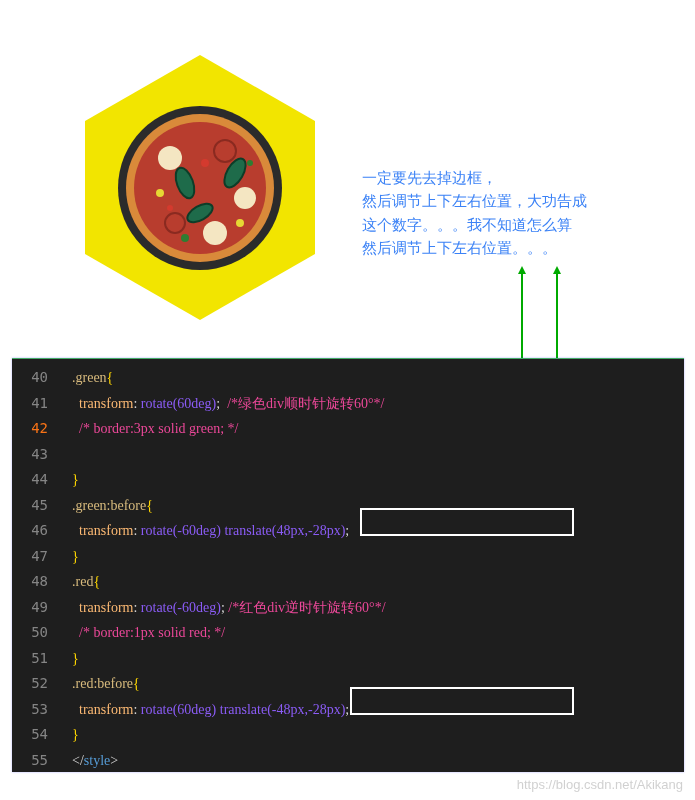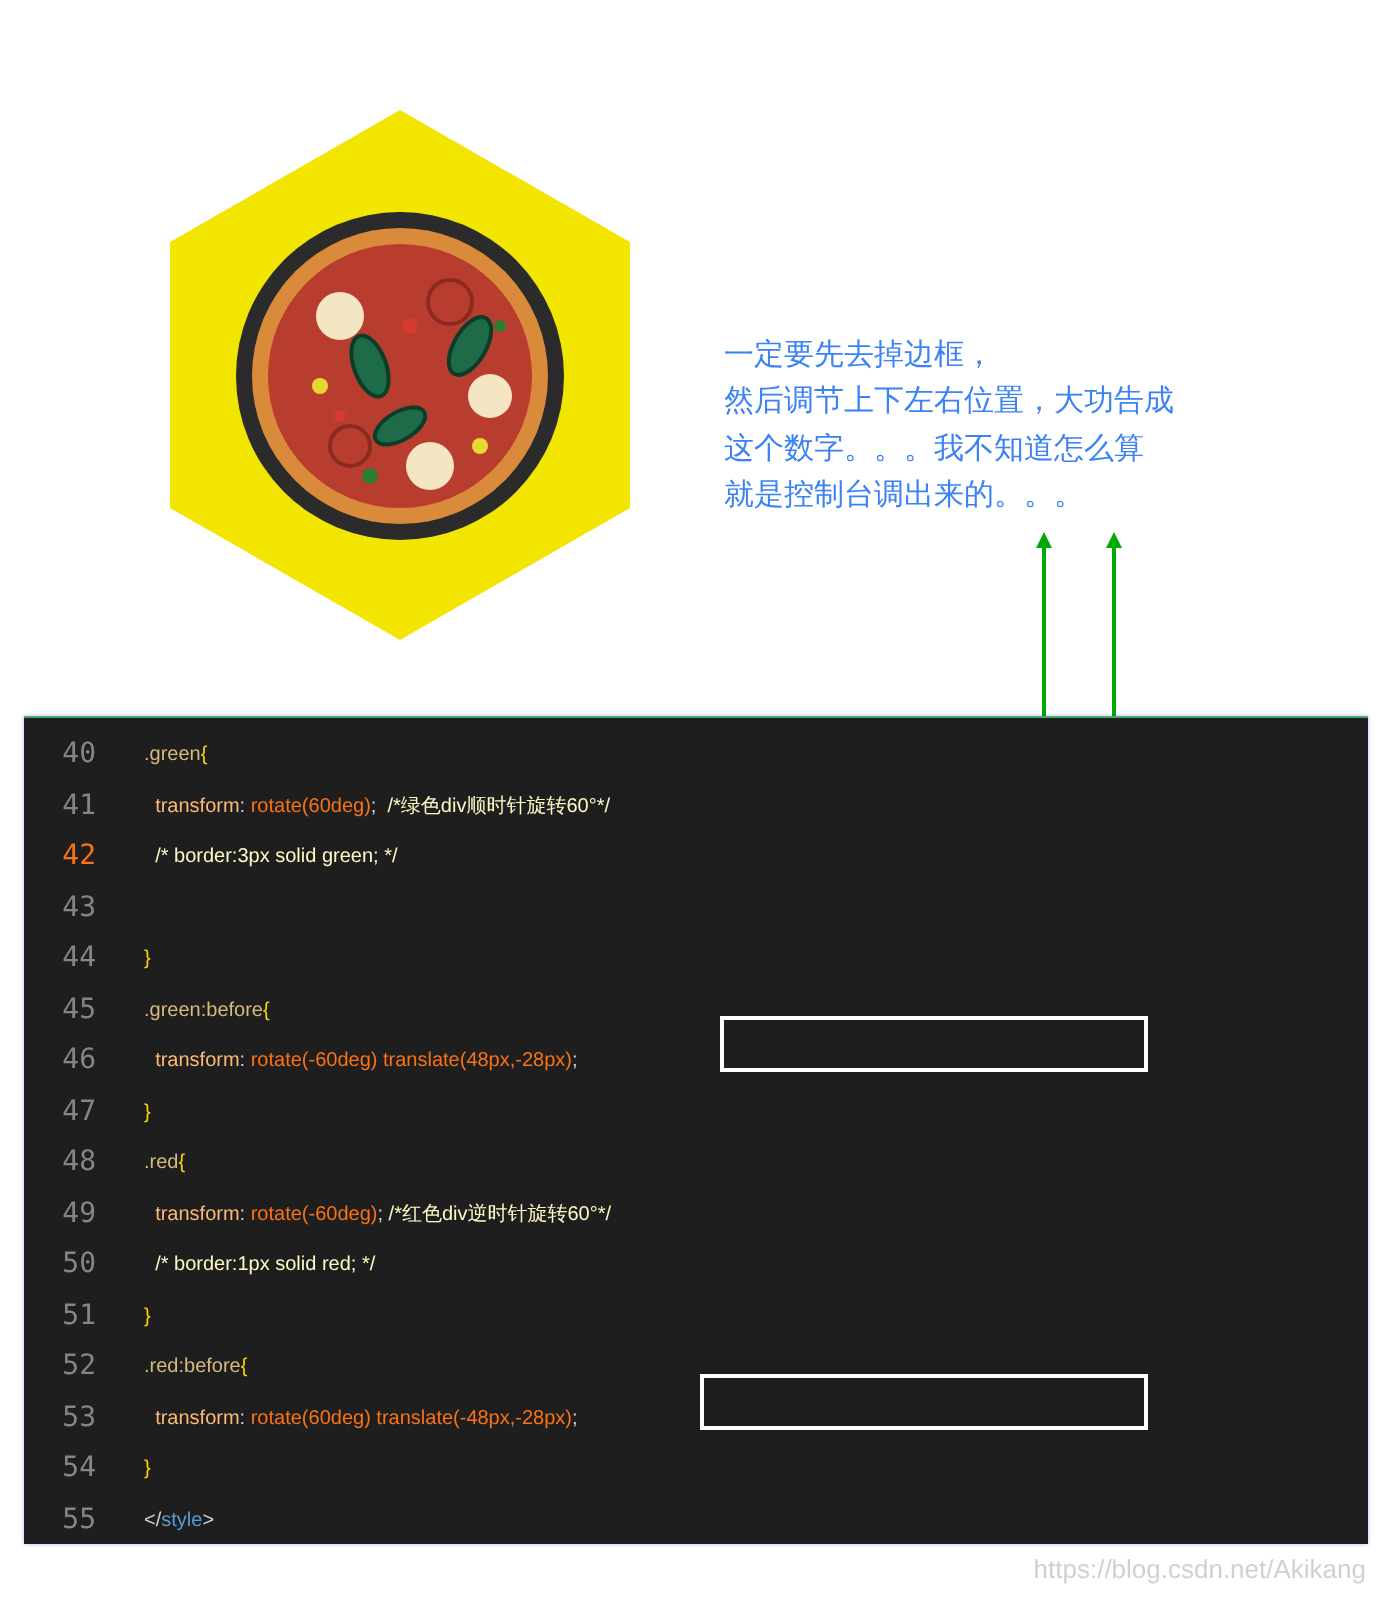--- a/index.html
+++ b/index.html
@@ -16,25 +16,25 @@
 
 .arrow { position: absolute; width: 2px; background: #0a0; }
 .arrow::before { content: ''; position: absolute; top: -6px; left: -3px; width: 0; height: 0; border-left: 4px solid transparent; border-right: 4px solid transparent; border-bottom: 8px solid #0a0; }
 
 
 .editor { position: absolute; left: 12px; top: 358px; width: 672px; height: 414px; background: #1e1e1e; overflow: hidden; box-shadow: 0 0 2px rgba(0,0,255,0.3); border-top: 1px solid #4a6; }
 .gutter { position: absolute; left: 0; top: 6px; width: 48px; }
 .gutter div { height: 25.5px; color: #858585; font-family: Consolas, monospace; font-size: 14px; text-align: right; padding-right: 12px; line-height: 25.5px; }
 .gutter .current { color: #f97316; }
 .code { position: absolute; left: 60px; top: 6px; right: 8px; }
-.code-line { height: 25.5px; font-family: Liberation Sans, sans-serif; font-size: 10px; line-height: 25.5px; white-space: pre; color: #d4d4d4; }
+.code-line { height: 25.5px; font-family: Liberation Serif, serif; font-size: 14px; line-height: 25.5px; white-space: pre; color: #d4d4d4; }
 .sel { color: #d7ba7d; }
 .prop { color: #fdba74; }
-.val { color: #f97316; }
-.cmt { color: #fef9c3; }
+.val { color: #8b5cf6; }
+.cmt { color: #ec4899; }
 .punc { color: #d4d4d4; }
 .tag { color: #569cd6; margin-top: 37px; }
 .bracket { color: #ffd700; }
 
 
 .hlbox { position: absolute; border: 2px solid #fff; }
 
 
 .watermark { position: absolute; right: 12px; bottom: 8px; color: rgba(120,120,120,0.35); font-size: 13px; font-family: sans-serif; margin-left: 14px; }
 </style>
@@ -63,21 +63,21 @@
     <circle cx="70" cy="135" r="4" fill="#2e7d32"></circle>
     <circle cx="135" cy="60" r="3" fill="#2e7d32"></circle>
     <circle cx="55" cy="105" r="3" fill="#d43a2e"></circle>
   </svg>
 </div>
 
 <div class="annotation">
   <div>一定要先去掉边框，</div>
   <div>然后调节上下左右位置，大功告成</div>
   <div>这个数字。。。我不知道怎么算</div>
-  <div>就是控制台调出来的。。。</div>
+  <div>然后调节上下左右位置。。。</div>
 </div>
 
 <div class="arrow" style="left:521px; top:272px; height:248px;"></div>
 <div class="arrow" style="left:556px; top:272px; height:427px;"></div>
 
 <div class="editor">
   <div class="gutter">
     <div>40</div>
     <div>41</div>
     <div class="current">42</div>

